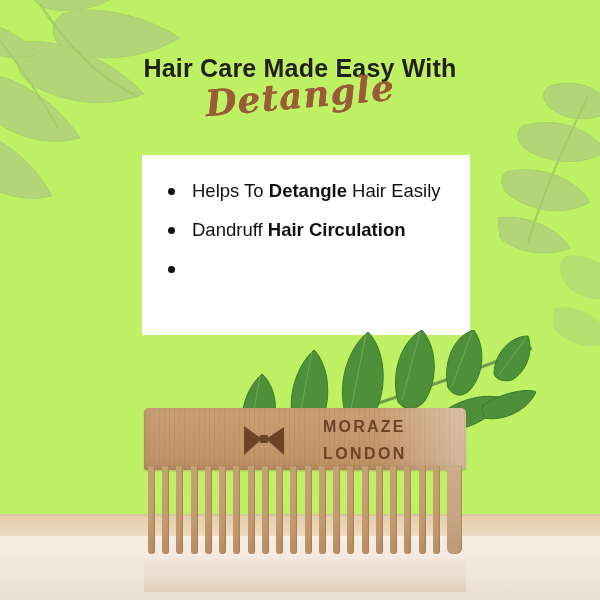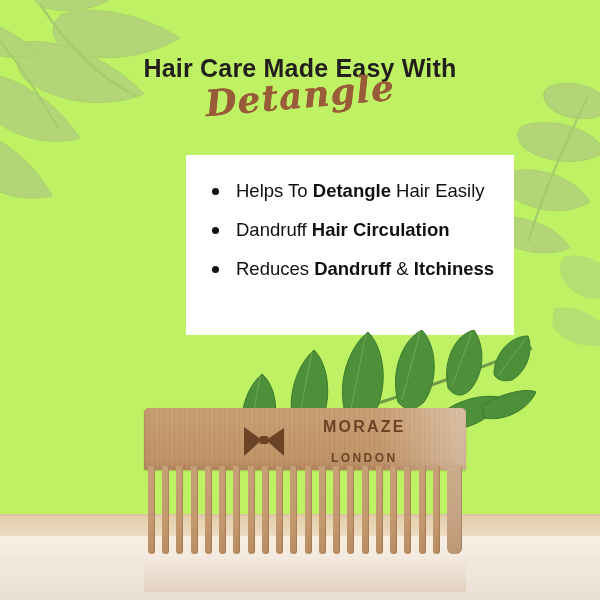--- a/index.html
+++ b/index.html
@@ -22,21 +22,21 @@
   .head{position:absolute;left:0;right:0;top:56px;text-align:center;}
   .head-top{font-size:25px;font-weight:700;color:#231f1c;letter-spacing:.2px;line-height:1;}
   .script{position:absolute;left:0;right:0;top:18px;text-align:center;
           font-family:"DejaVu Serif",serif;font-style:italic;font-weight:700;
           font-size:36px;color:#9A5C38;transform:rotate(-5deg);letter-spacing:1px;
           text-shadow:0 0 0 #9A5C38;}
   .head-main{margin-top:20px;font-size:34px;font-weight:700;color:#8B5033;
              letter-spacing:.3px;line-height:1;}
 
   
-  .card{position:absolute;left:142px;top:155px;width:328px;height:180px;background:#fff;margin-left:44px;}
+  .card{position:absolute;left:142px;top:155px;width:328px;height:180px;background:#fff;}
   .bullets{position:absolute;left:26px;top:18px;right:10px;}
   .brow{display:flex;align-items:center;height:36px;margin-bottom:3px;}
   .dot{width:7px;height:7px;border-radius:50%;background:#111;flex:0 0 auto;margin-right:17px;}
   .btext{font-size:18.5px;color:#111;line-height:1;white-space:nowrap;}
   .btext b{font-weight:700;}
 
   
   .sprig{position:absolute;left:236px;top:330px;width:300px;height:115px;}
 
   
@@ -56,21 +56,21 @@
   .tooth.end{width:15px;border-radius:0 0 6px 6px;
      background:linear-gradient(180deg,#CDAC8A 0%,#C6A483 60%,#BC9876 100%);}
   .reflect{position:absolute;left:0;top:150px;width:322px;height:34px;opacity:.28;
      transform:scaleY(-1);filter:blur(.6px);}
 
   
   .logo{position:absolute;left:98px;top:11px;display:flex;align-items:center;gap:28px;}
   .bowtie{width:44px;height:34px;margin-right:9px;}
   .logotext{line-height:1;}
   .brand{font-size:16px;font-weight:700;color:#6B4326;letter-spacing:2.2px;}
-  .sub{font-size:12px;font-weight:700;color:#6B4326;letter-spacing:2.4px;margin-top:17px;text-align:center;}
+  .sub{font-size:16px;font-weight:700;color:#6B4326;letter-spacing:2.4px;margin-top:11px;text-align:center;}
 </style>
 </head>
 <body>
 
 <div class="stage">
 
   <div class="bgleaf" style="left:-34px;top:-22px;">
     <svg width="260" height="230" viewBox="0 0 260 230">
       <g fill="#A9BE8A" stroke="#9BB179" stroke-width="1">
         <path d="M96 36 C128 26 176 36 214 60 C176 82 128 86 96 70 C84 58 84 46 96 36 Z"></path>
@@ -124,21 +124,20 @@
       </div>
 
 
       <div class="brow">
         <span class="dot"></span>
         <span class="btext"><span>Dandruff </span><b>Hair Circulation</b></span>
       </div>
 
       <div class="brow">
         <span class="dot"></span>
-        <span class="btext"><span>Reduces </span><b>Dandruff</b><span> &amp; </span><b>Itchiness</b></span>
       </div>
 
     </div>
   </div>
 
   <div class="sprig">
     <svg width="300" height="115" viewBox="0 0 300 115">
       <g>
         <path d="M6 108 C80 96 170 66 296 18" fill="none" stroke="#6E9B4A" stroke-width="3"></path>
         <g fill="#4E8F3A" stroke="#3C7A2C" stroke-width="1">

